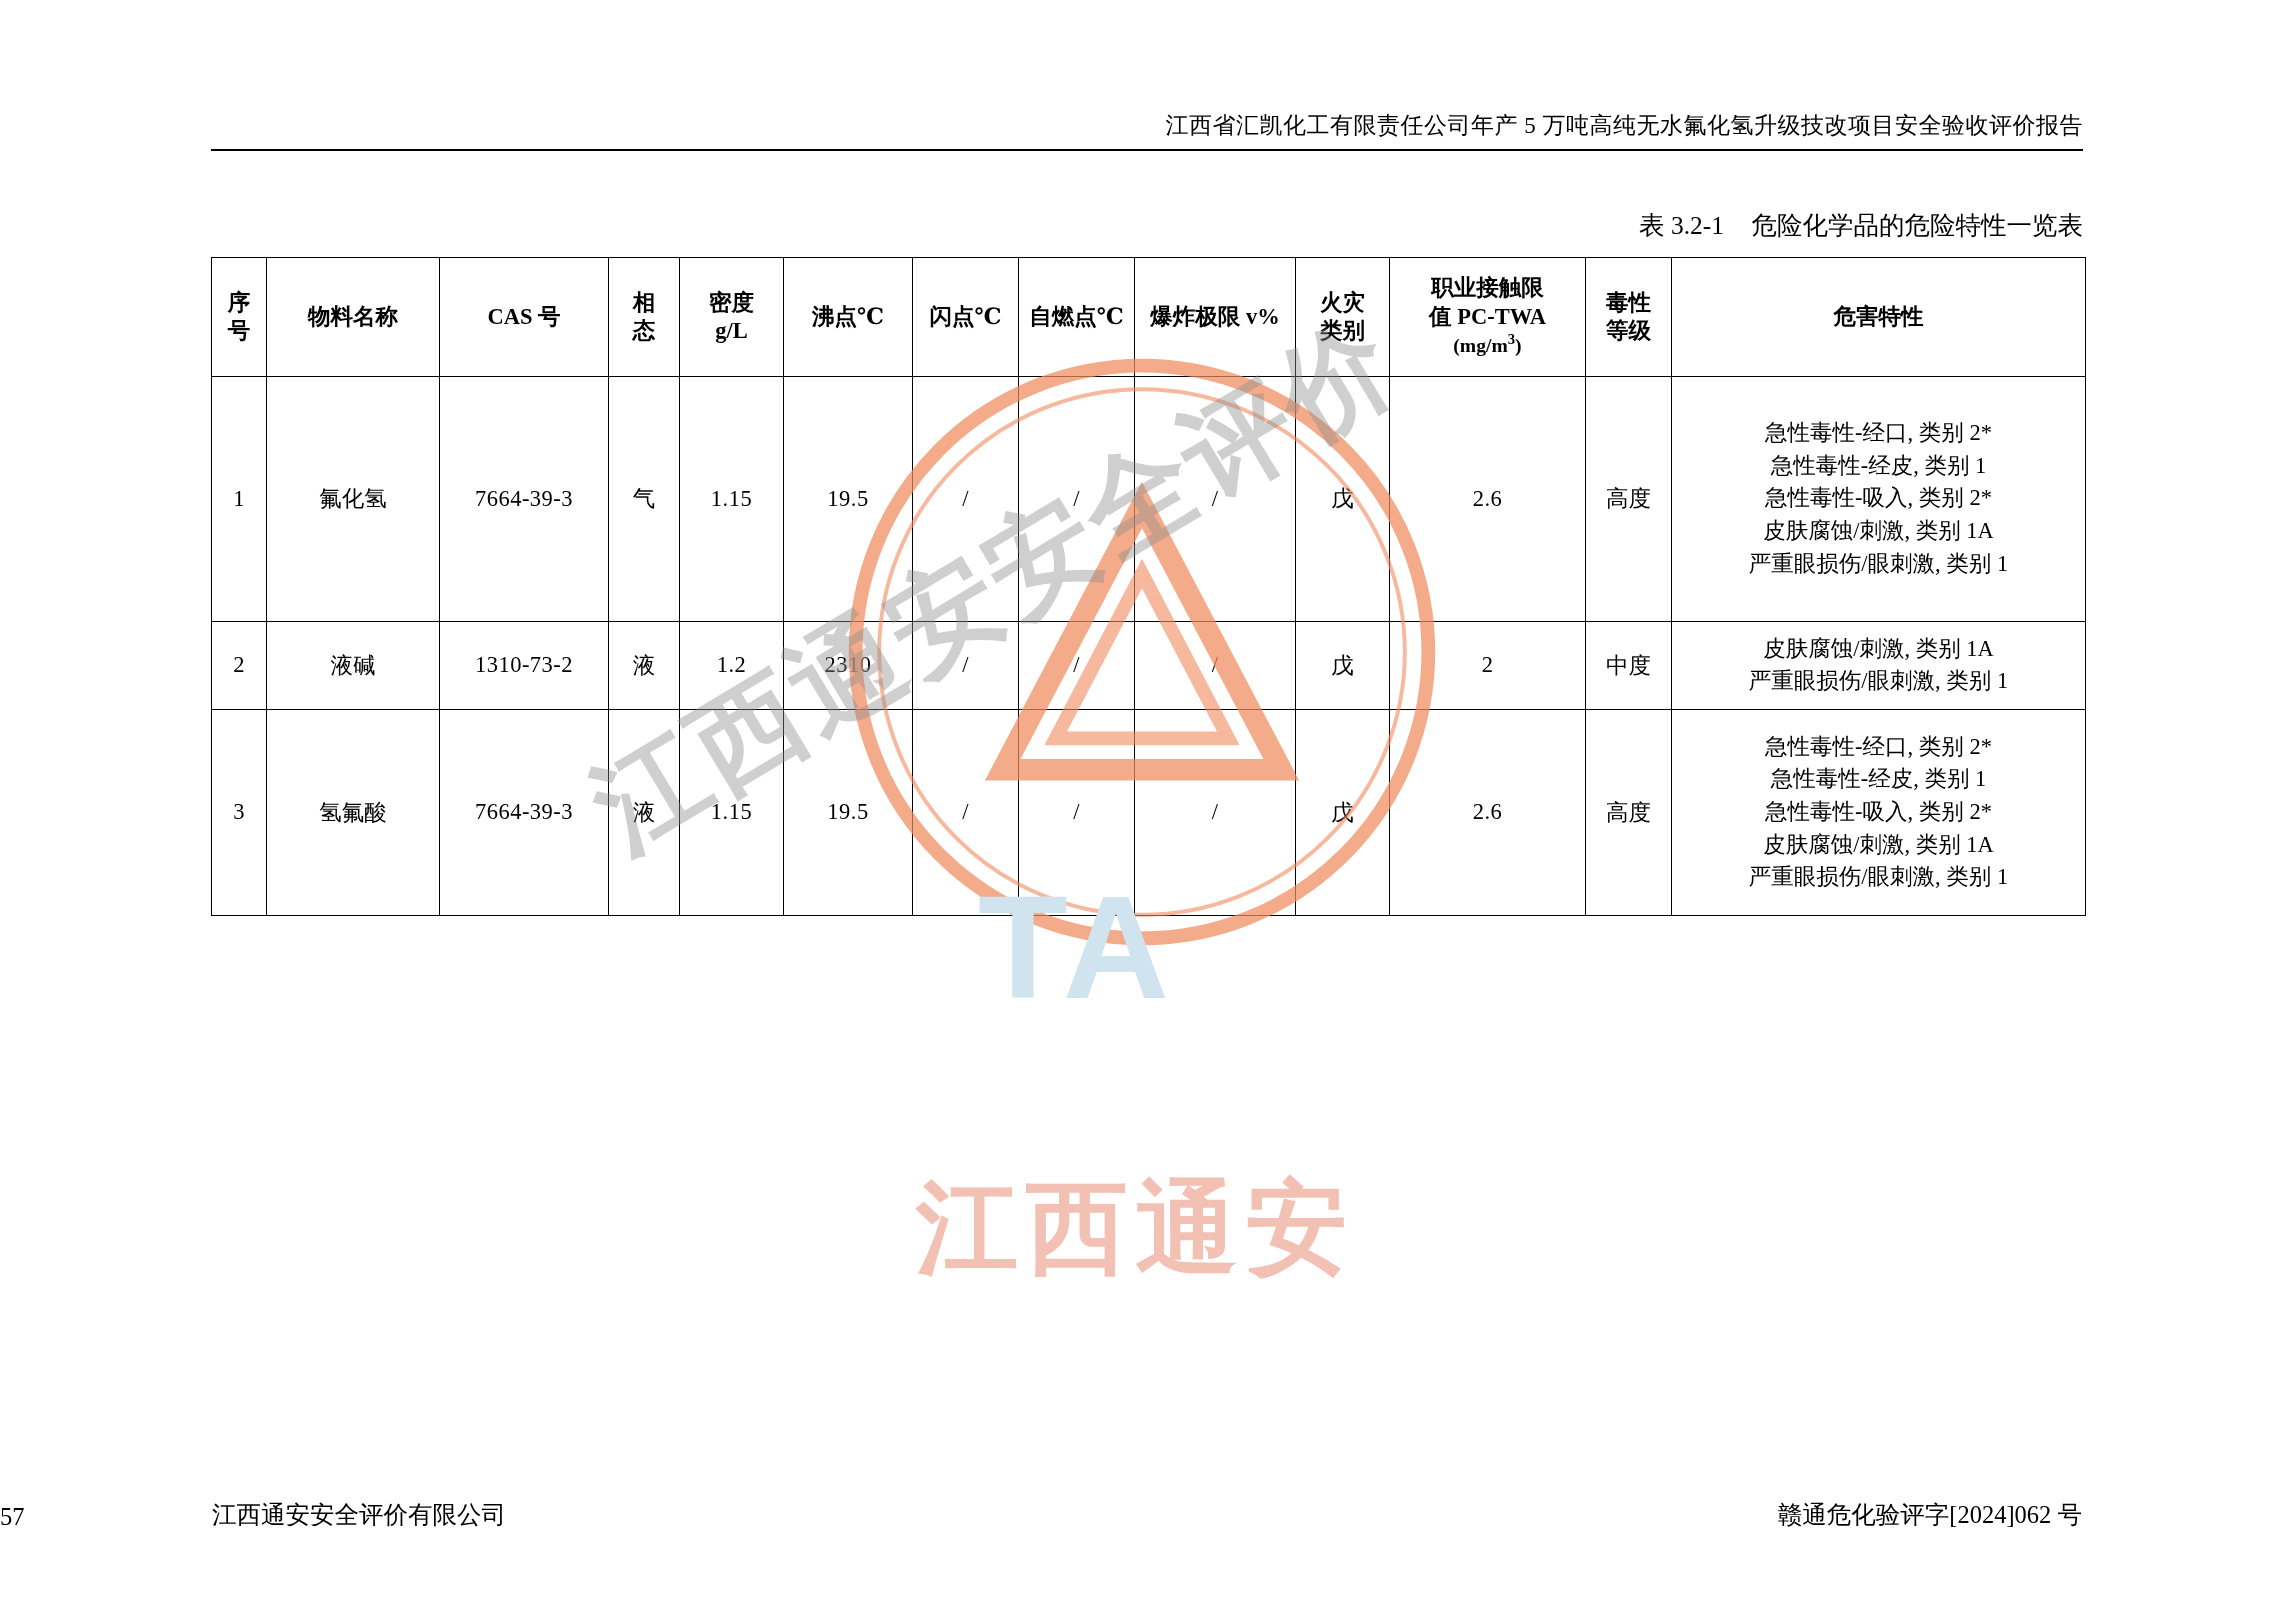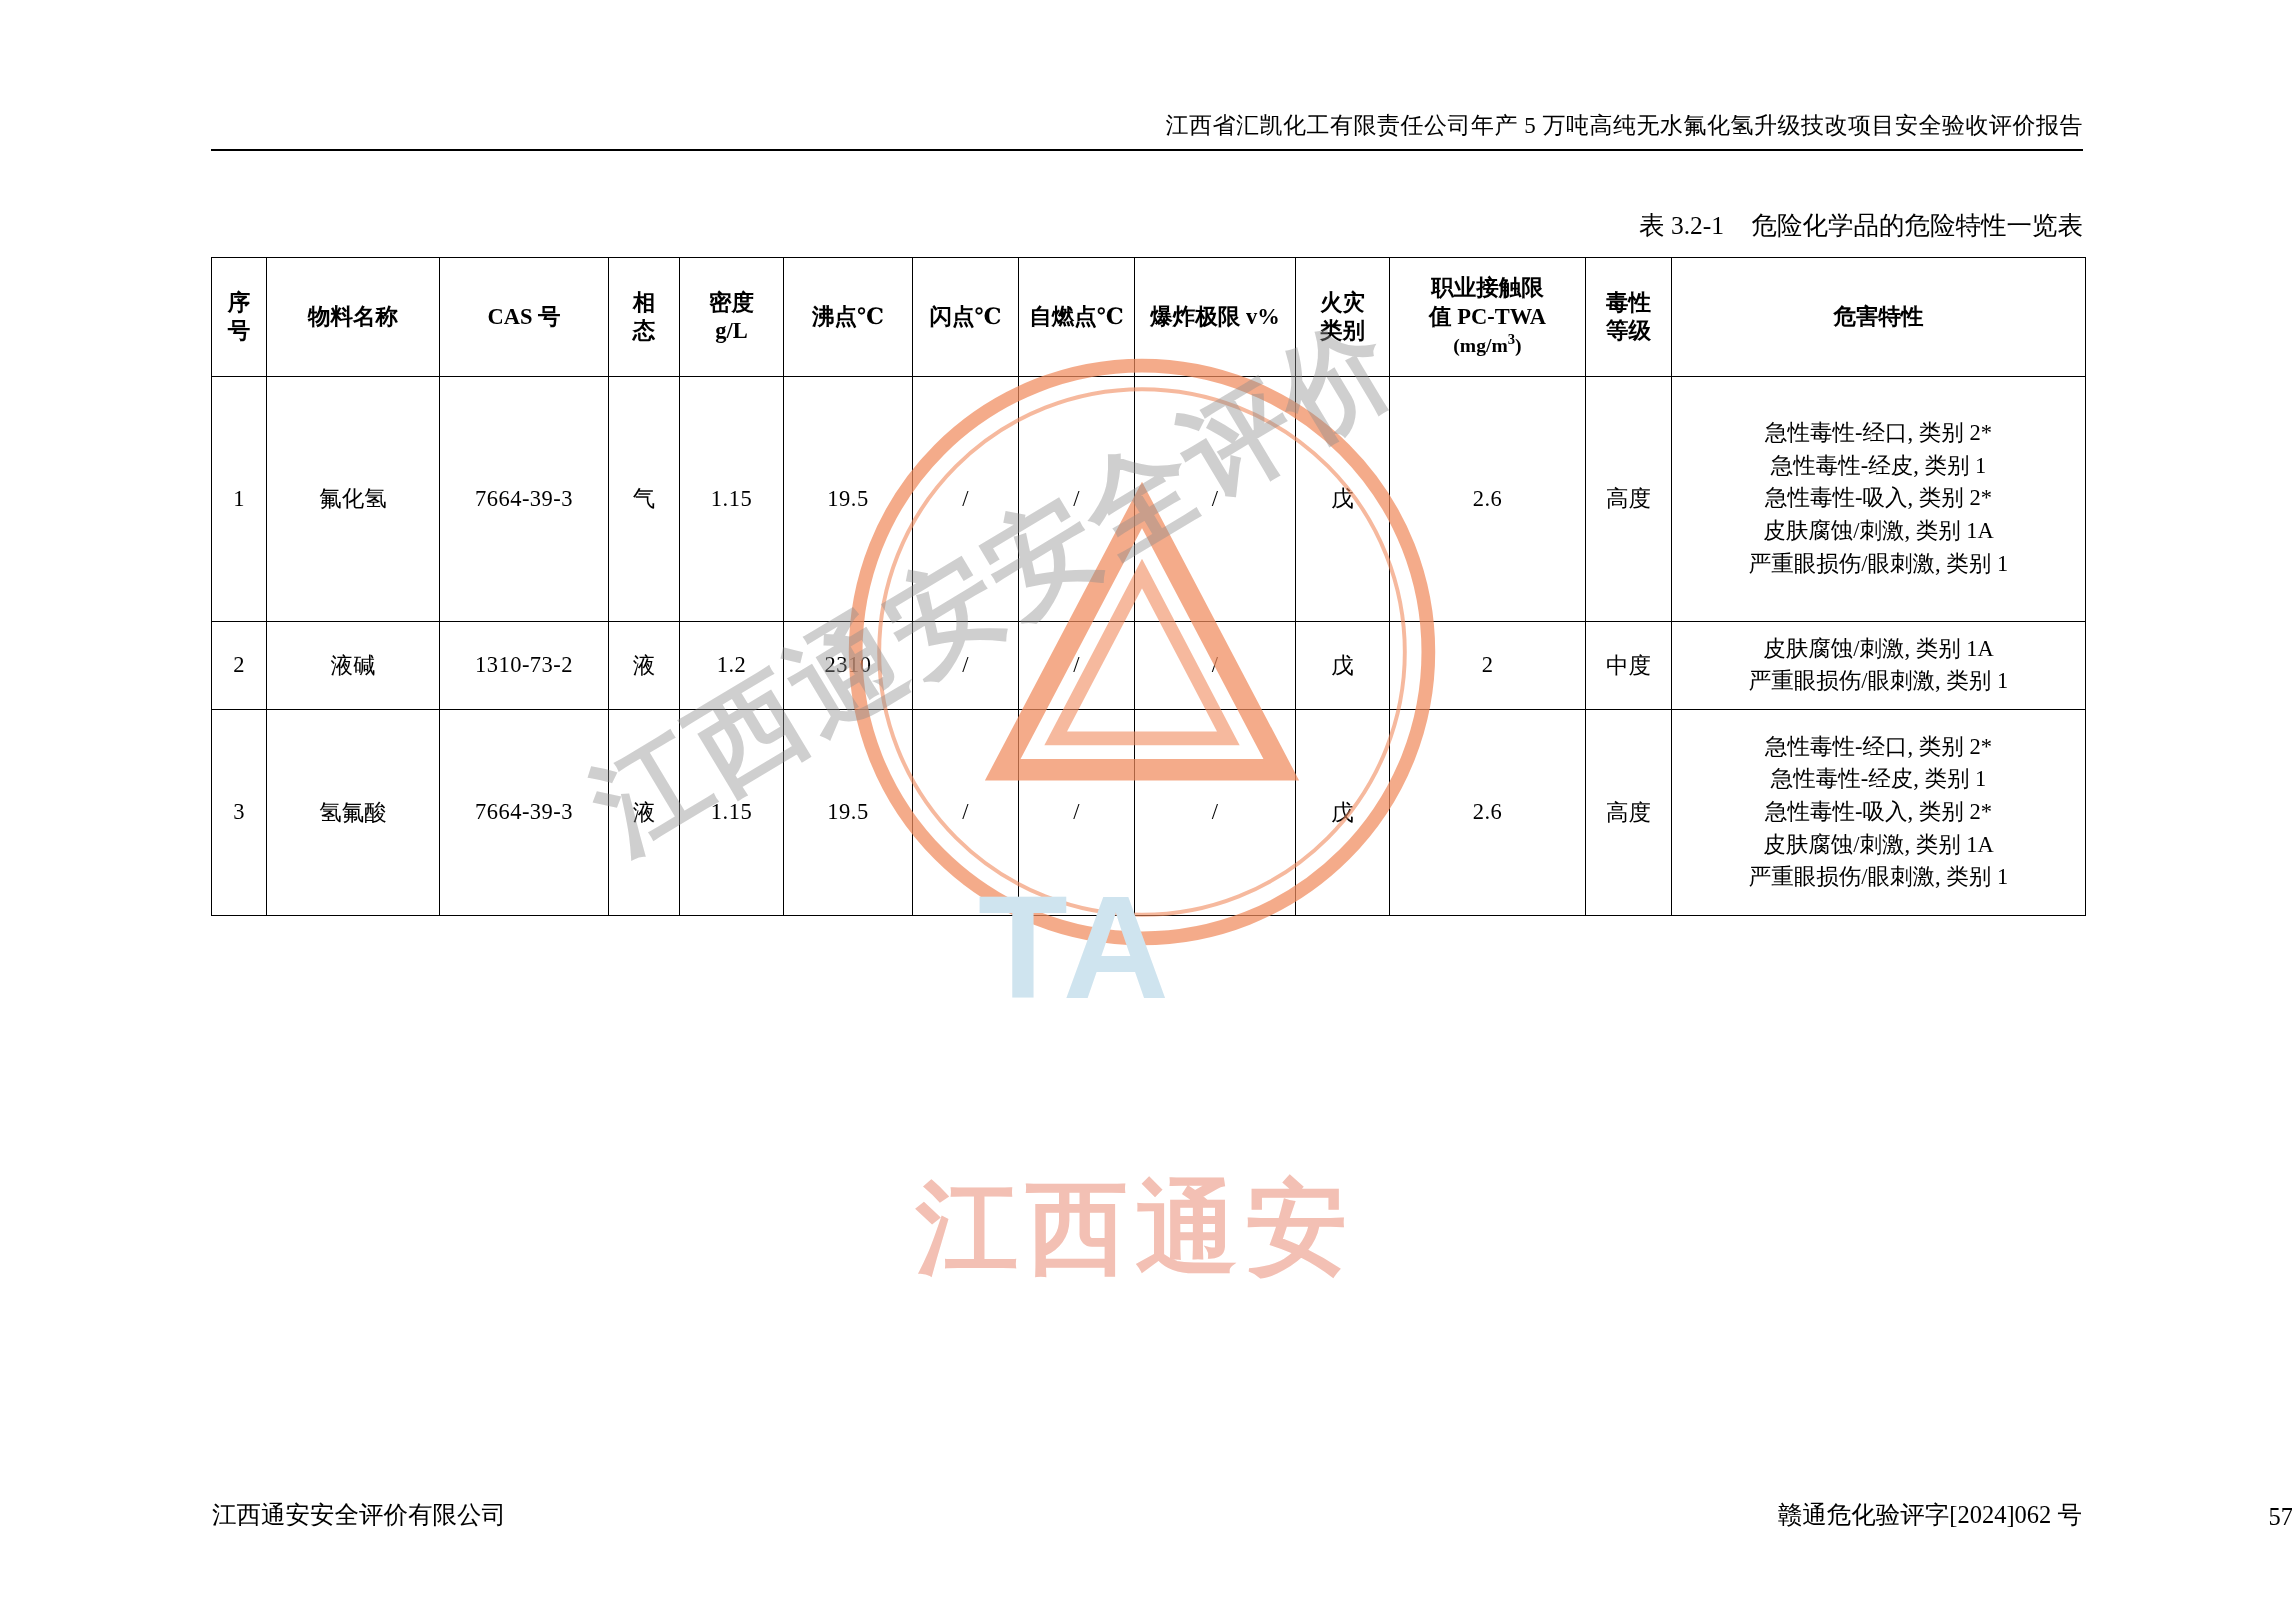--- a/index.html
+++ b/index.html
@@ -128,21 +128,21 @@
     position: absolute;
     left: 212px;
     bottom: 90px;
     font-size: 24.5px;
   }
   .footer-center {
     position: absolute;
     left: 0;
     right: 0;
     bottom: 90px;
-    text-align: right;
+    text-align: left;
     font-size: 24.5px;
   }
   .footer-right {
     position: absolute;
     right: 211px;
     bottom: 90px;
     font-size: 24.5px;
   }
 
   

